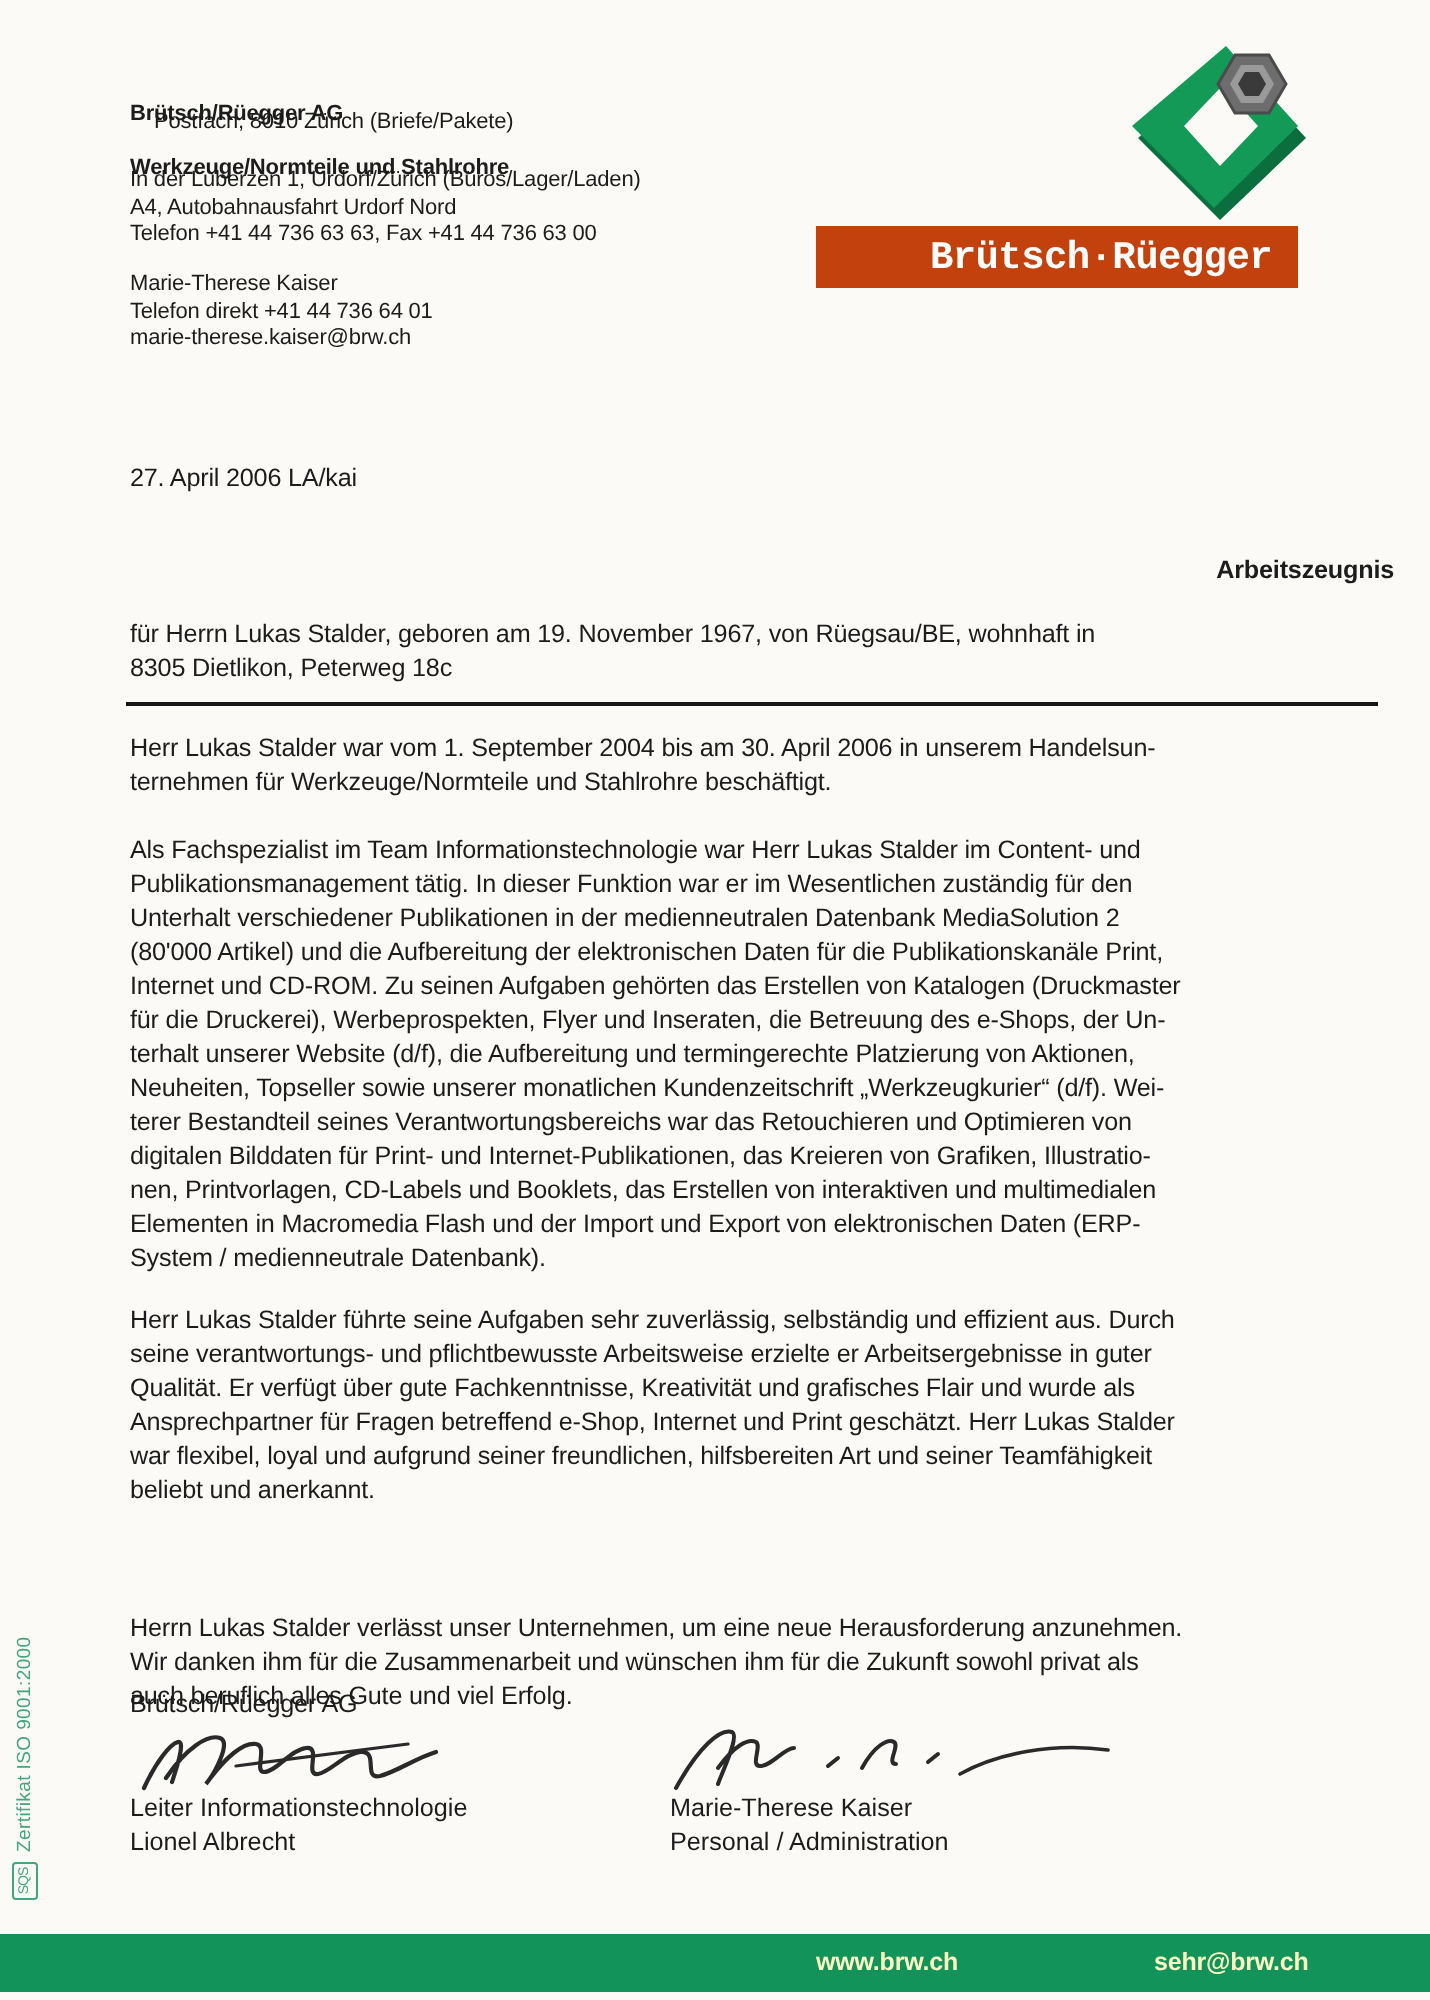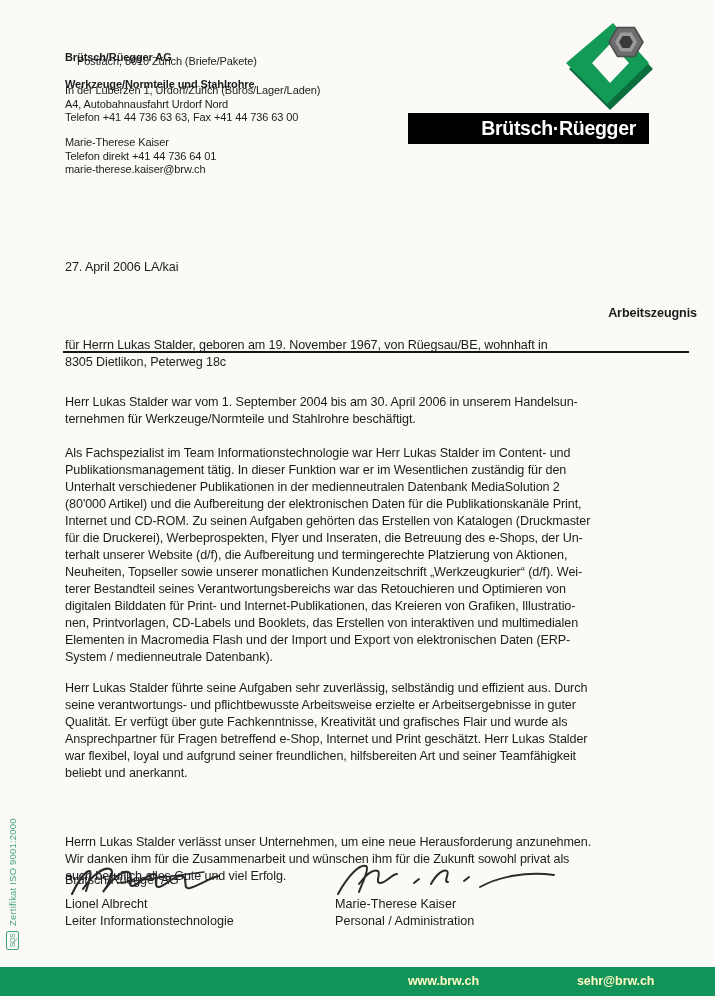--- a/index.html
+++ b/index.html
@@ -18,21 +18,21 @@
   
   .banner{
     left:408px;top:113px;width:241px;height:31px;
     display:flex;align-items:center;justify-content:flex-end;
     padding-right:13px;box-sizing:border-box;
   }
   .banner span{
     color:#ffffff;font-weight:bold;font-size:19.5px;letter-spacing:-0.3px;
   }
   
-  .body-txt{font-size:12.6px;line-height:17px;letter-spacing:-0.1px;width:632px;margin-top:28px;}
+  .body-txt{font-size:12.6px;line-height:17px;letter-spacing:-0.1px;width:632px;}
   .subject{font-weight:bold;}
   .rule{left:63px;top:351px;width:626px;height:2px;background:#161616;}
   
   .sig-name{font-size:12.6px;line-height:17px;}
   
   .iso-strip{
     left:6px;top:950px;
     transform:rotate(-90deg);transform-origin:left top;
     display:flex;align-items:center;gap:5px;
     width:200px;
@@ -80,21 +80,21 @@
     <polygon points="58,28 76,48 57,68 39,48" fill="#fbfaf7"></polygon>
 
     <g>
       <polygon points="56,27 64.5,12.5 81.5,12.5 90,27 81.5,41.5 64.5,41.5" fill="#6d6d6d" stroke="#4b4b4b" stroke-width="1.5"></polygon>
       <polygon points="62,27 67.5,17.5 78.5,17.5 84,27 78.5,36.5 67.5,36.5" fill="#9a9a9a"></polygon>
       <polygon points="66,27 69.5,21 76.5,21 80,27 76.5,33 69.5,33" fill="#3a3a3a"></polygon>
     </g>
   </svg>
 </div>
 
-<div class="abs banner" style="background:#000000;">
+<div class="abs banner" style="background:#c2410c;font-family:Liberation Mono, monospace;">
   <span>Brütsch·Rüegger</span>
 </div>
 
 <div class="abs body-txt" style="left:65px;top:231px;">27. April 2006  LA/kai</div>
 
 <div class="abs body-txt subject" style="left:65px;top:277px;text-align:right;">Arbeitszeugnis</div>
 
 <div class="abs body-txt pre" style="left:65px;top:309px;">für Herrn Lukas Stalder, geboren am 19. November 1967, von Rüegsau/BE, wohnhaft in
 8305 Dietlikon, Peterweg 18c</div>
 
@@ -138,22 +138,22 @@
 </div>
 <div class="abs" style="left:328px;top:856px;">
   <svg width="240" height="46" viewBox="0 0 240 46">
     <path d="M10 38 C21 18 32 8 38 10 C42 12 33 30 31 36 M31 28 C39 17 46 13 50 15 C53 17 47 27 52 27 C58 27 64 18 69 18" fill="none" stroke="#2a2a2a" stroke-width="2" stroke-linecap="round"></path>
     <path d="M86 27 L91 23 M103 28 C109 17 116 13 119 15 C122 17 115 26 120 26 M136 25 L141 21" fill="none" stroke="#2a2a2a" stroke-width="2" stroke-linecap="round"></path>
     <path d="M152 31 C170 21 198 15 226 19" fill="none" stroke="#2a2a2a" stroke-width="1.8" stroke-linecap="round"></path>
   </svg>
 </div>
 
 <div class="abs sig-name" style="left:65px;top:896px;">
+  <div>Leiter Informationstechnologie</div>
   <div>Lionel Albrecht</div>
-  <div>Leiter Informationstechnologie</div>
 </div>
 <div class="abs sig-name" style="left:335px;top:896px;">
   <div>Marie-Therese Kaiser</div>
   <div>Personal / Administration</div>
 </div>
 
 <div class="abs iso-strip">
   <span class="sqs">SQS</span>
   <span class="label">Zertifikat ISO 9001:2000</span>
 </div>

